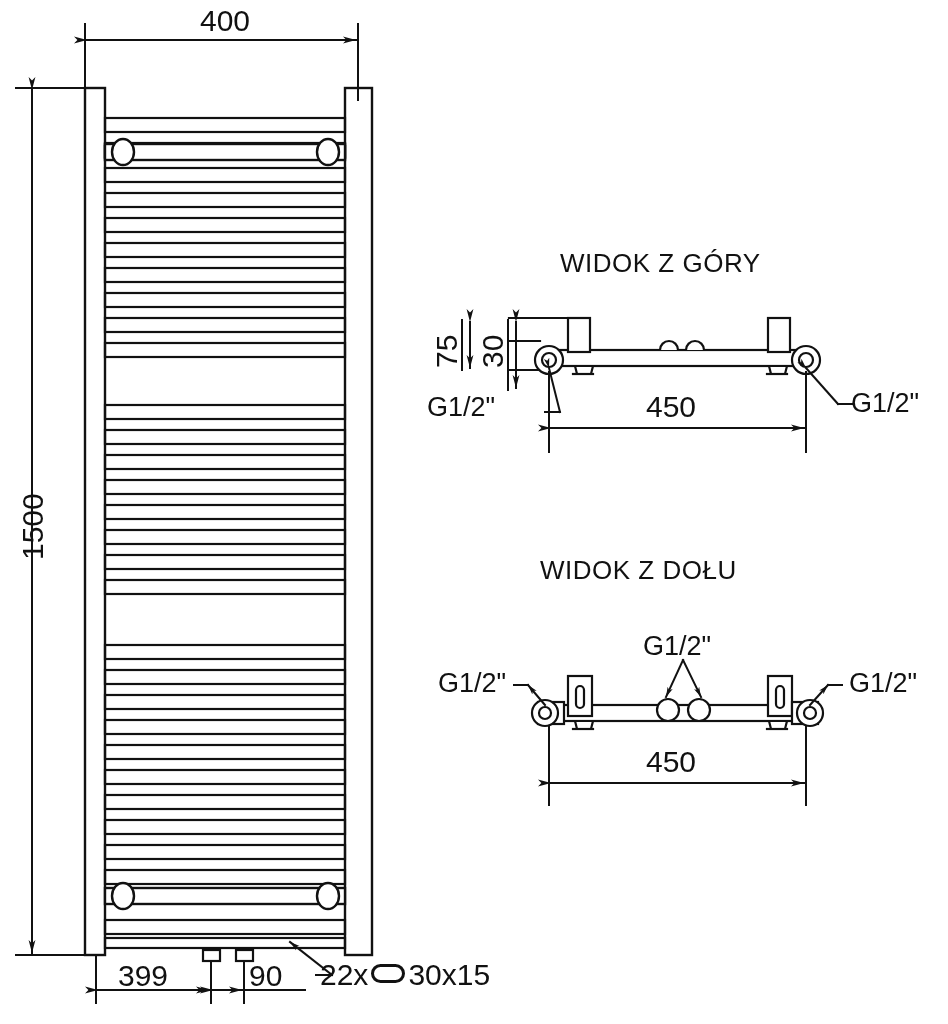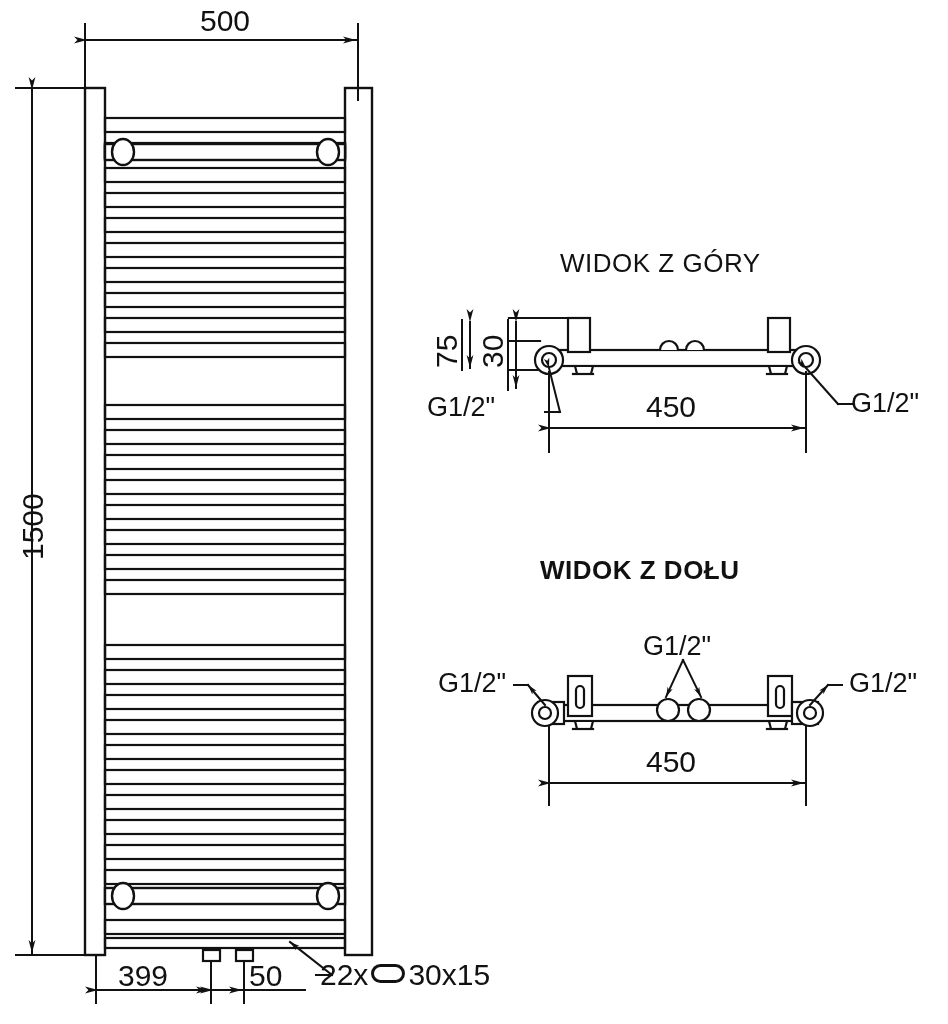--- a/index.html
+++ b/index.html
@@ -218,46 +218,46 @@
       <line x1="810" y1="705" x2="828" y2="685" marker-end="url(#arrSm)"></line>
       <line x1="828" y1="685" x2="842" y2="685"></line>
 
       <line x1="683" y1="660" x2="666" y2="697" marker-end="url(#arrSm)"></line>
       <line x1="683" y1="660" x2="701" y2="697" marker-end="url(#arrSm)"></line>
     </g>
 
   </g>
 </svg>
 
-<div class="lbl lbl-dim" style="left:200px;top:6px;">500</div>
+<div class="lbl lbl-dim" style="left:200px;top:6px;">400</div>
 
 <div class="lbl lbl-dim rot90" style="left:18px;top:560px;">1500</div>
 
 <div class="lbl lbl-dim" style="left:118px;top:961px;">399</div>
 
-<div class="lbl lbl-dim" style="left:249px;top:961px;">50</div>
+<div class="lbl lbl-dim" style="left:249px;top:961px;">90</div>
 
 <div class="lbl lbl-note note-row" style="left:320px;top:960px;">
   <span>22x</span>
   <span class="oval-glyph"></span>
   <span>30x15</span>
 </div>
 
 <div class="lbl lbl-title" style="left:560px;top:250px;">WIDOK Z GÓRY</div>
 
 <div class="lbl lbl-dim rot90" style="left:432px;top:368px;">75</div>
 
 <div class="lbl lbl-dim rot90" style="left:478px;top:368px;">30</div>
 
 <div class="lbl lbl-dim" style="left:646px;top:392px;">450</div>
 
 <div class="lbl lbl-thread" style="left:427px;top:394px;">G1/2"</div>
 <div class="lbl lbl-thread" style="left:851px;top:390px;">G1/2"</div>
 
-<div class="lbl lbl-title" style="left:540px;top:557px;font-weight:bold;">WIDOK Z DOŁU</div>
+<div class="lbl lbl-title" style="left:540px;top:557px;">WIDOK Z DOŁU</div>
 
 <div class="lbl lbl-thread" style="left:643px;top:633px;">G1/2"</div>
 
 <div class="lbl lbl-thread" style="left:438px;top:670px;">G1/2"</div>
 
 <div class="lbl lbl-thread" style="left:849px;top:670px;">G1/2"</div>
 
 <div class="lbl lbl-dim" style="left:646px;top:747px;">450</div>
 
 </body></html>

